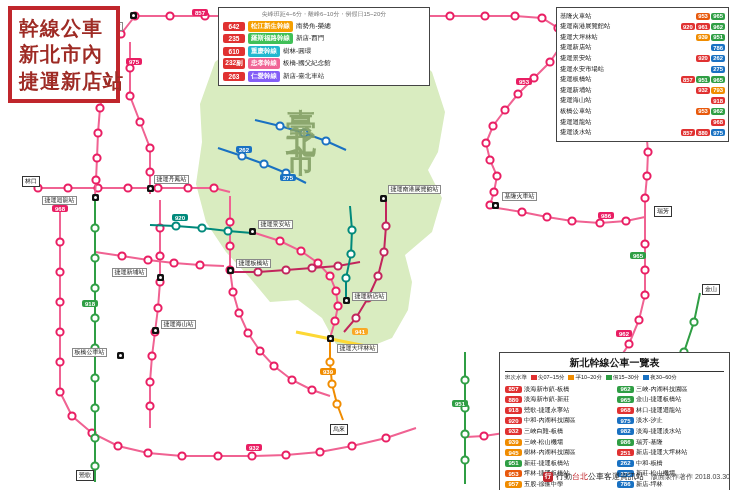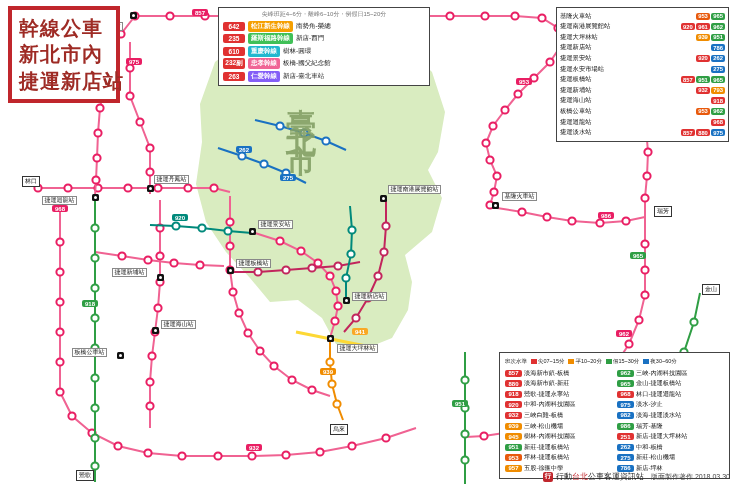--- a/index.html
+++ b/index.html
@@ -243,20 +243,21 @@
           <span class="tchips">
             <span class="chip" style="background: rgb(224, 49, 49);">857</span>
             <span class="chip" style="background: rgb(224, 49, 49);">880</span>
             <span class="chip" style="background: rgb(25, 113, 194);">975</span>
           </span>
         </div>
       </div>
   </div>
 
   <div class="panel routes">
+    <div class="rtitle">新北幹線公車一覽表</div>
     <div class="rlegend">
       <span>班次水準</span>
     <span class="legit">
           <span class="legsw" style="background: rgb(224, 49, 49);"></span>
           <span class="legtx">尖07~15分</span>
         </span>
         <span class="legit">
           <span class="legsw" style="background: rgb(240, 140, 0);"></span>
           <span class="legtx">平10~20分</span>
         </span>

